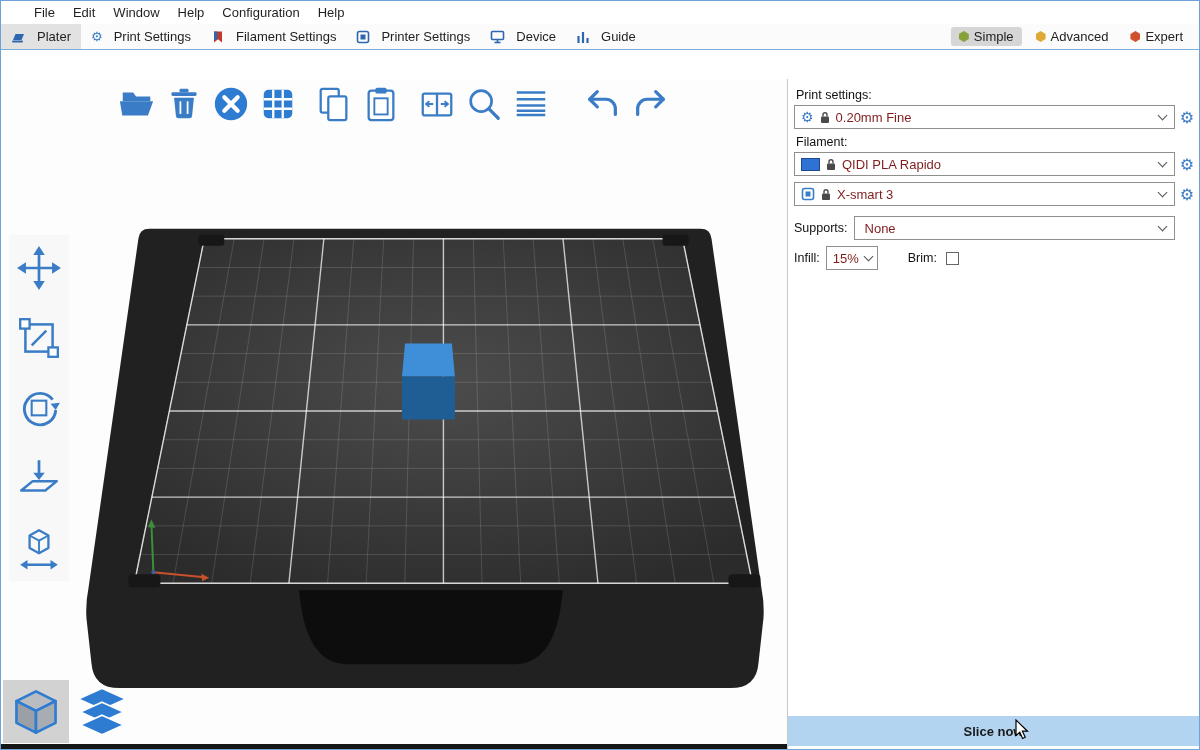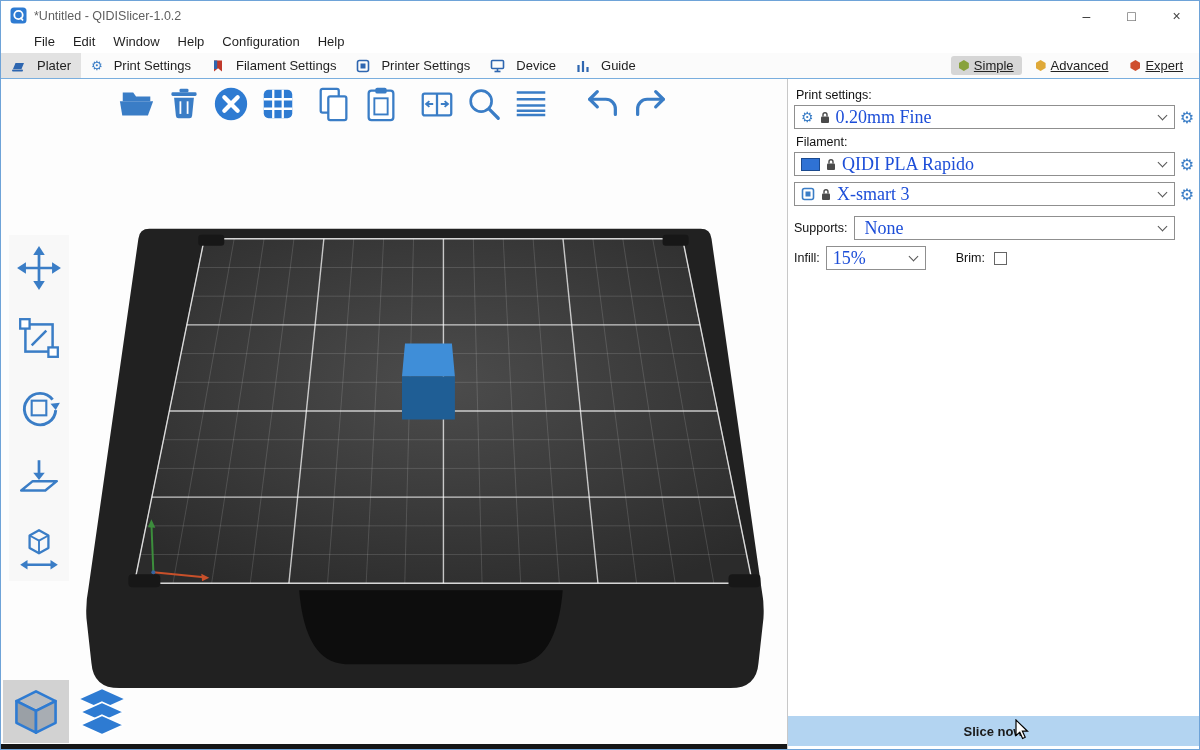--- a/index.html
+++ b/index.html
@@ -16,21 +16,21 @@
 
 
 .menubar{height:23px;display:flex;align-items:center;padding-left:24px;}
 .menu-item{padding:0 9px;font-size:13px;color:#1f1f1f;}
 
 
 .tabbar{height:26px;display:flex;align-items:stretch;border-bottom:1px solid #79aede;background:#fbfbfb;}
 .tab{display:flex;align-items:center;gap:11px;padding:0 10px;font-size:13px;color:#1f1f1f;}
 .tab.active{background:#e2e2e2;}
 .modes{margin-left:auto;display:flex;align-items:center;gap:6px;padding-right:8px;}
-.mode{display:flex;align-items:center;gap:5px;padding:2px 8px;border-radius:3px;font-size:13px;text-decoration:underline;}
+.mode{display:flex;align-items:center;gap:5px;padding:2px 8px;border-radius:3px;font-size:13px;}
 .mode.active{background:#d6d6d6;}
 .hex{width:10px;height:11px;clip-path:polygon(50% 0,100% 27%,100% 73%,50% 100%,0 73%,0 27%);flex:none;}
 .hex.simple{background:#88a23b;}
 .hex.advanced{background:#dfa938;}
 .hex.expert{background:#cf4f2e;}
 
 
 .main{position:absolute;top:78px;left:0;right:0;bottom:0;display:flex;}
 .viewport{position:relative;width:786px;height:100%;background:#fdfdfd;overflow:hidden;}
 .scene{position:absolute;left:0;top:0;width:786px;height:671px;}
@@ -49,54 +49,39 @@
 .viewbtns{position:absolute;left:2px;top:601px;display:flex;}
 .viewbtn{width:66px;height:63px;display:flex;align-items:center;justify-content:center;}
 .viewbtn.active{background:#d2d2d2;}
 .bottom-strip{position:absolute;left:0;bottom:0;width:786px;height:5px;background:#161616;}
 
 
 .sidebar{position:relative;flex:1;border-left:1px solid #c8c8c8;background:#fff;padding:5px 0 0 6px;}
 .side-label{font-size:12.5px;margin:4px 0 3px 2px;color:#111;}
 .row{display:flex;align-items:center;margin-bottom:6px;}
 .combo{flex:1;height:24px;border:1px solid #8f8f8f;background:#fff;display:flex;align-items:center;padding:0 8px 0 6px;gap:6px;min-width:0;}
-.combo-sm{flex:none;width:100px;}
-.combo-text{font-size:18px;color:#1d4ed8;white-space:nowrap;font-family:Liberation Serif, serif;}
+.combo-sm{flex:none;width:52px;}
+.combo-text{font-size:13px;color:#7f1d1d;white-space:nowrap;}
 .chev{margin-left:auto;width:7px;height:7px;border-right:1.5px solid #555;border-bottom:1.5px solid #555;transform:rotate(45deg);margin-top:-3px;flex:none;}
 .gear-btn{width:24px;text-align:center;color:#3a7dc6;font-size:16px;flex:none;}
 .gear-glyph{font-family:"DejaVu Sans",sans-serif;}
 .combo-gear{color:#3a7dc6;font-size:14px;line-height:1;flex:none;}
 .swatch{width:19px;height:13px;background:#2f72d4;border:1px solid #1b4a8f;flex:none;}
 .spacer24{width:24px;flex:none;}
 .checkbox{width:13px;height:13px;border:1px solid #666;background:#fff;flex:none;}
 .lbl-inline{font-size:12.5px;color:#111;}
 .slice-btn{position:absolute;left:0;right:0;bottom:3px;height:30px;background:#b3d4f1;display:flex;align-items:center;justify-content:center;font-weight:bold;font-size:13px;color:#1a1a1a;}
 .cursor{position:absolute;left:1014px;top:718px;z-index:20;}
 svg{display:block;}
 </style>
 </head>
 <body>
 
 <div class="app">
 
-  <div class="titlebar">
-    <span class="appicon">
-      <svg width="17" height="17" viewBox="0 0 17 17">
-          <rect x="0.5" y="0.5" width="16" height="16" rx="3.5" fill="#2e7bd2"></rect>
-          <circle cx="8.5" cy="8" r="4.2" fill="none" stroke="#fff" stroke-width="1.8"></circle>
-          <line x1="10.5" y1="10.5" x2="13" y2="13.5" stroke="#fff" stroke-width="1.8"></line>
-        </svg>
-    </span>
-    <span class="title">*Untitled - QIDISlicer-1.0.2</span>
-    <div class="wincontrols">
-      <span class="winbtn">–</span>
-      <span class="winbtn">□</span>
-      <span class="winbtn">×</span>
-    </div>
-  </div>
 
   <div class="menubar">
     <span class="menu-item">File</span>
     <span class="menu-item">Edit</span>
     <span class="menu-item">Window</span>
     <span class="menu-item">Help</span>
     <span class="menu-item">Configuration</span>
     <span class="menu-item">Help</span>
   </div>
 

